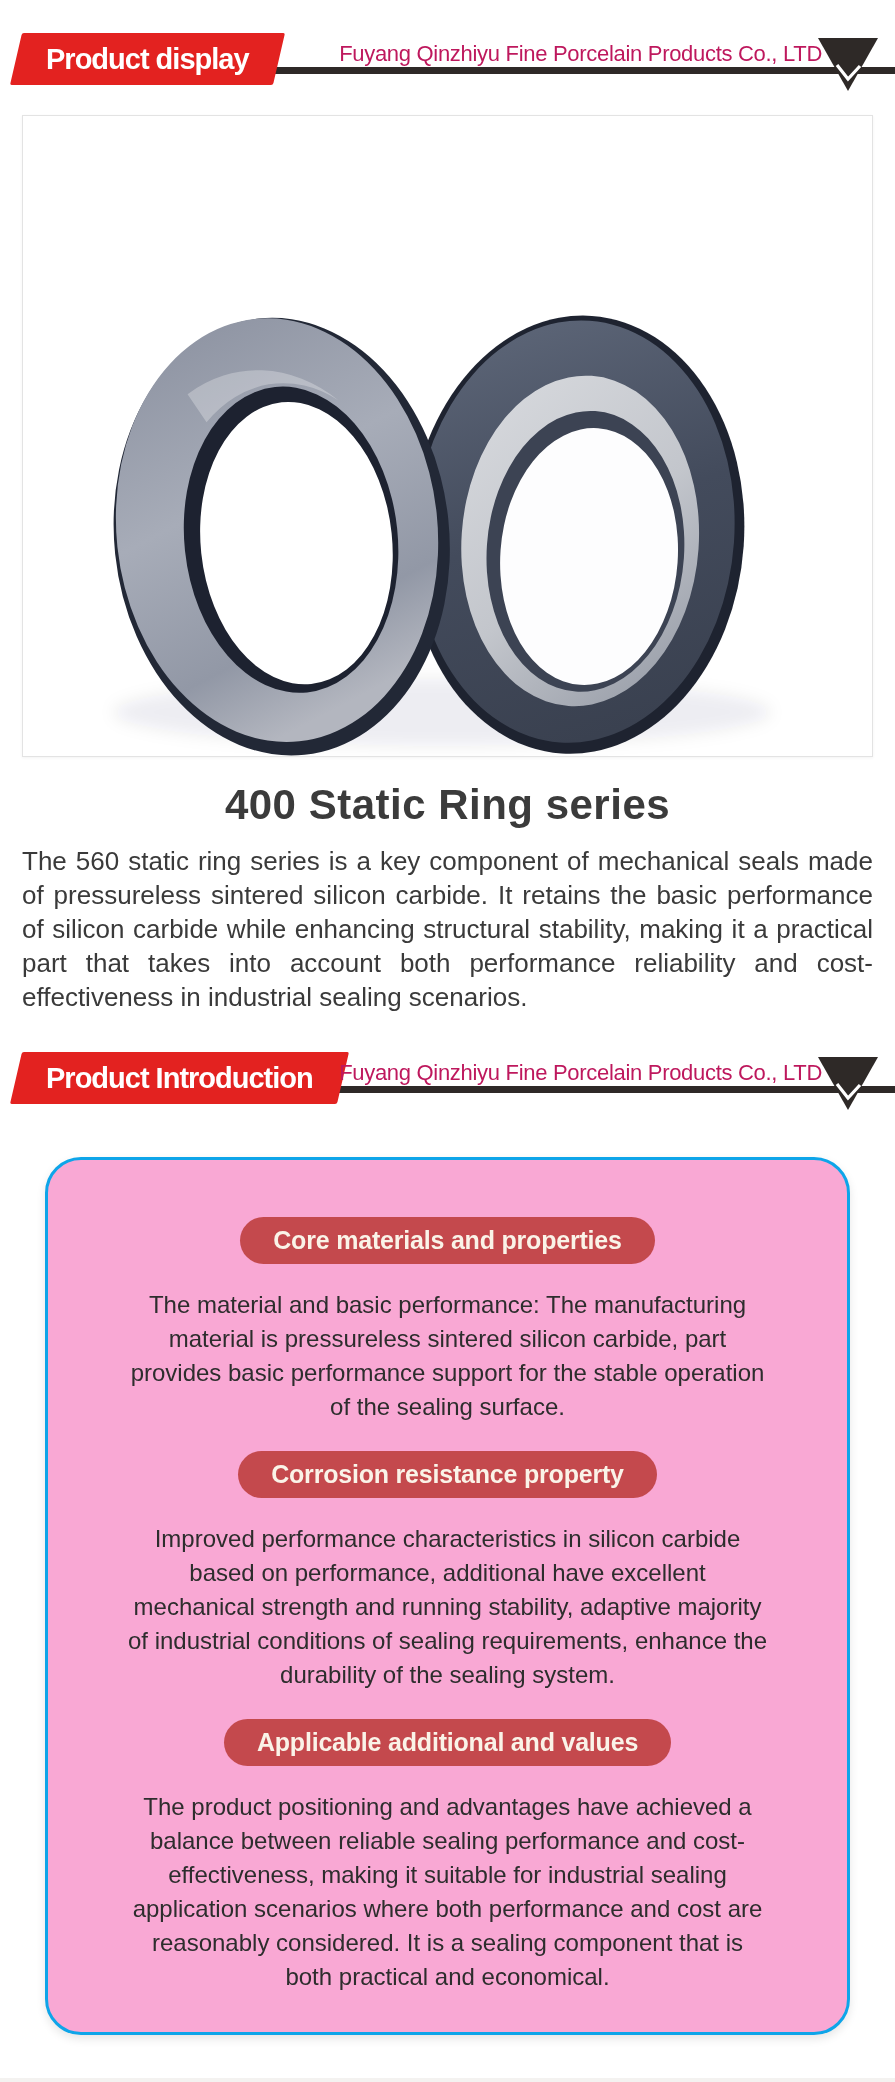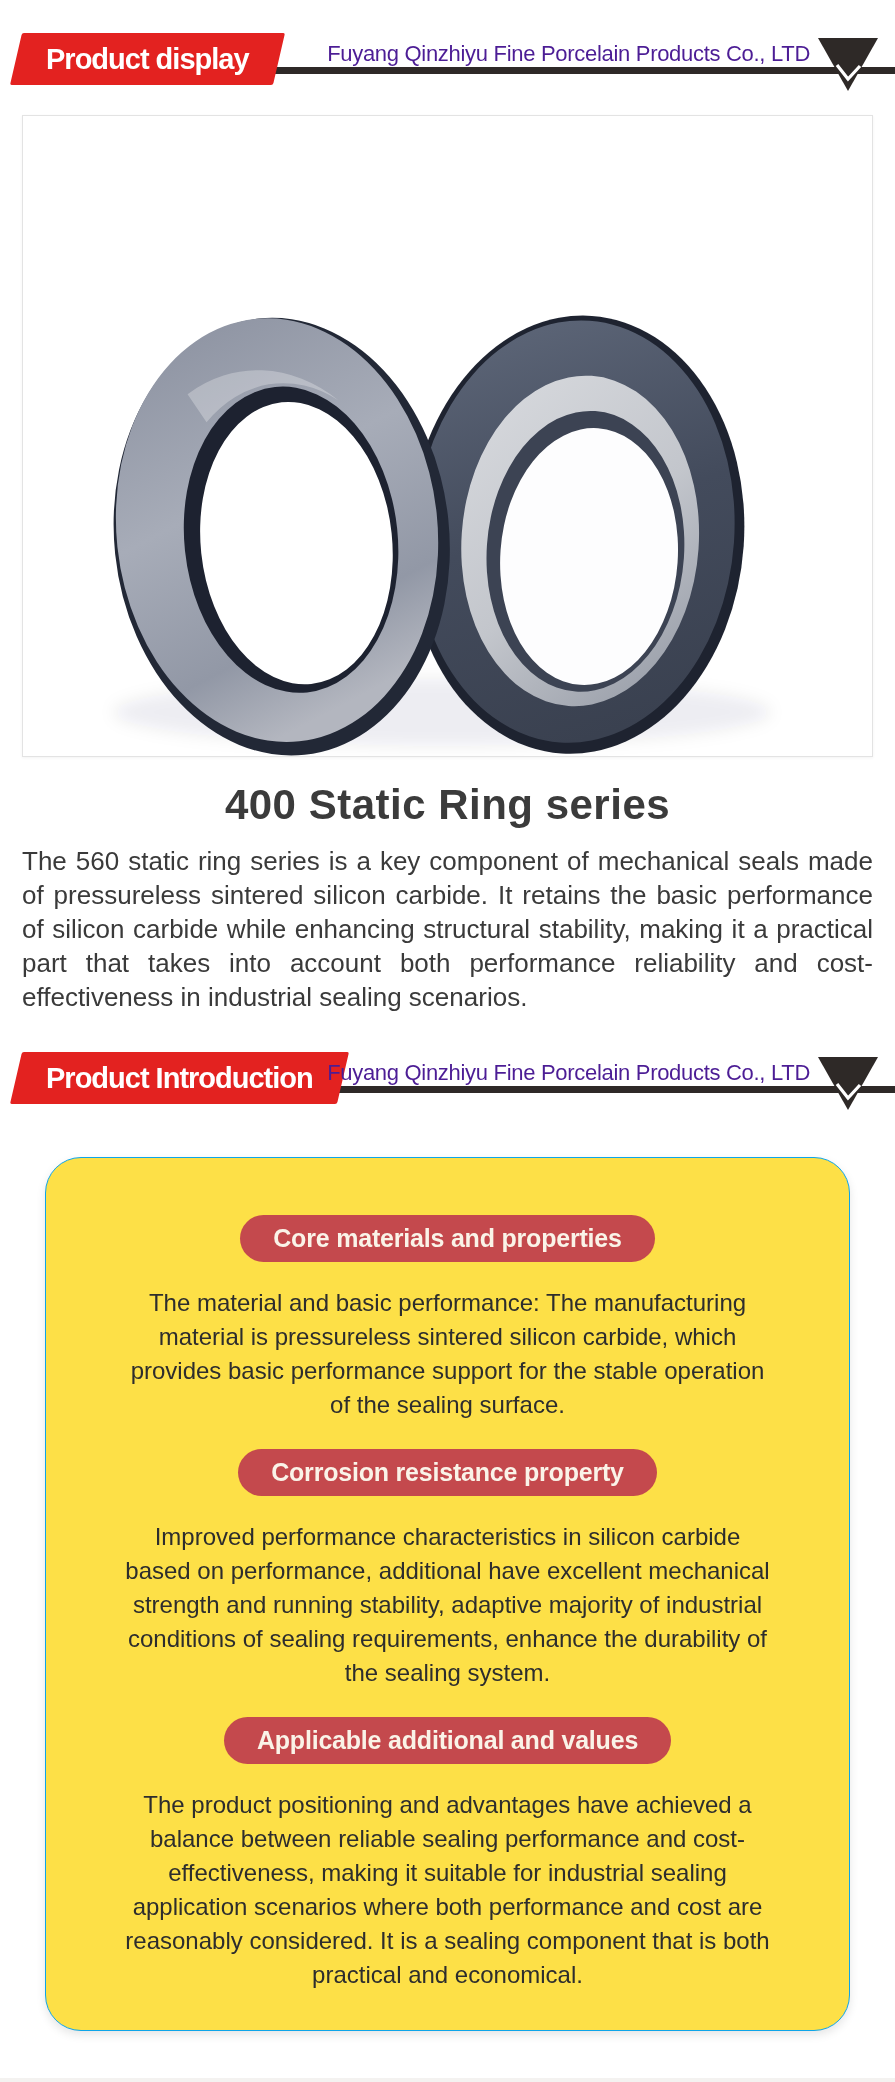--- a/index.html
+++ b/index.html
@@ -20,22 +20,22 @@
   .ribbon::before {
     content:""; position:absolute; inset:0;
     background:var(--banner-red,#e32220);
     transform:skewX(-13deg); border-radius:2px;
   }
   .ribbon-label {
     position:relative; z-index:1; color:#ffffff; font-weight:bold;
     font-size:29px; letter-spacing:-1px; white-space:nowrap;
   }
   .company {
-    position:absolute; right:85px; top:21px; z-index:2;
-    font-size:22px; letter-spacing:-0.3px; color:#4c1d95; white-space:nowrap;
+    position:absolute; right:73px; top:21px; z-index:2;
+    font-size:22px; letter-spacing:-0.3px; color:#be185d; white-space:nowrap;
   }
   .rule {
     position:absolute; top:47px; height:7px; right:0;
     background:var(--ink-dark,#2e2927);
   }
   .sec-header--display .rule { left:213px; }
   .sec-header--intro  .rule { left:268px; }
   .tri {
     position:absolute; right:17px; top:18px; width:60px; height:53px; z-index:3;
     color:var(--ink-dark,#2e2927);
@@ -58,21 +58,21 @@
   .product-desc {
     margin:15px 22px 8px;
     font-size:26px; line-height:34px; color:#3a3a3a;
     text-align:justify; text-justify:inter-word;
   }
   .sec-header--intro { margin-top:25px; }
 
   
   .intro-card {
     margin:26px 45px 8px;
-    background:#fde047; border:1px solid #0ea5e9; border-radius:36px;
+    background:#f9a8d4; border:3px solid #0ea5e9; border-radius:36px;
     box-shadow:0 4px 10px rgba(0,0,0,0.10);
     padding:57px 78px 38px;
   }
   .pill {
     display:block; width:fit-content; margin:0 auto 24px;
     background:var(--pill-red,#c4494d); color:#faf3e8;
     font-size:25px; font-weight:bold; letter-spacing:-0.2px;
     padding:9px 33px; border-radius:25px; white-space:nowrap;
   }
   .sec-body {
@@ -156,21 +156,21 @@
   <svg class="tri" viewBox="0 0 60 53">
     <polygon points="0,0 60,0 30,53" fill="currentColor"></polygon>
     <polyline points="19,27 30,41 42,28" fill="none" stroke="#ffffff" stroke-width="3.2"></polyline>
   </svg>
 </div>
 
 <div class="intro-card">
 
   <div class="card-section">
     <span class="pill">Core materials and properties</span>
-    <p class="sec-body">The material and basic performance: The manufacturing material is pressureless sintered silicon carbide, which provides basic performance support for the stable operation of the sealing surface.</p>
+    <p class="sec-body">The material and basic performance: The manufacturing material is pressureless sintered silicon carbide, part provides basic performance support for the stable operation of the sealing surface.</p>
   </div>
 
   <div class="card-section">
     <span class="pill">Corrosion resistance property</span>
     <p class="sec-body">Improved performance characteristics in silicon carbide based on performance, additional have excellent mechanical strength and running stability, adaptive majority of industrial conditions of sealing requirements, enhance the durability of the sealing system.</p>
   </div>
 
   <div class="card-section">
     <span class="pill">Applicable additional and values</span>
     <p class="sec-body">The product positioning and advantages have achieved a balance between reliable sealing performance and cost-effectiveness, making it suitable for industrial sealing application scenarios where both performance and cost are reasonably considered. It is a sealing component that is both practical and economical.</p>

